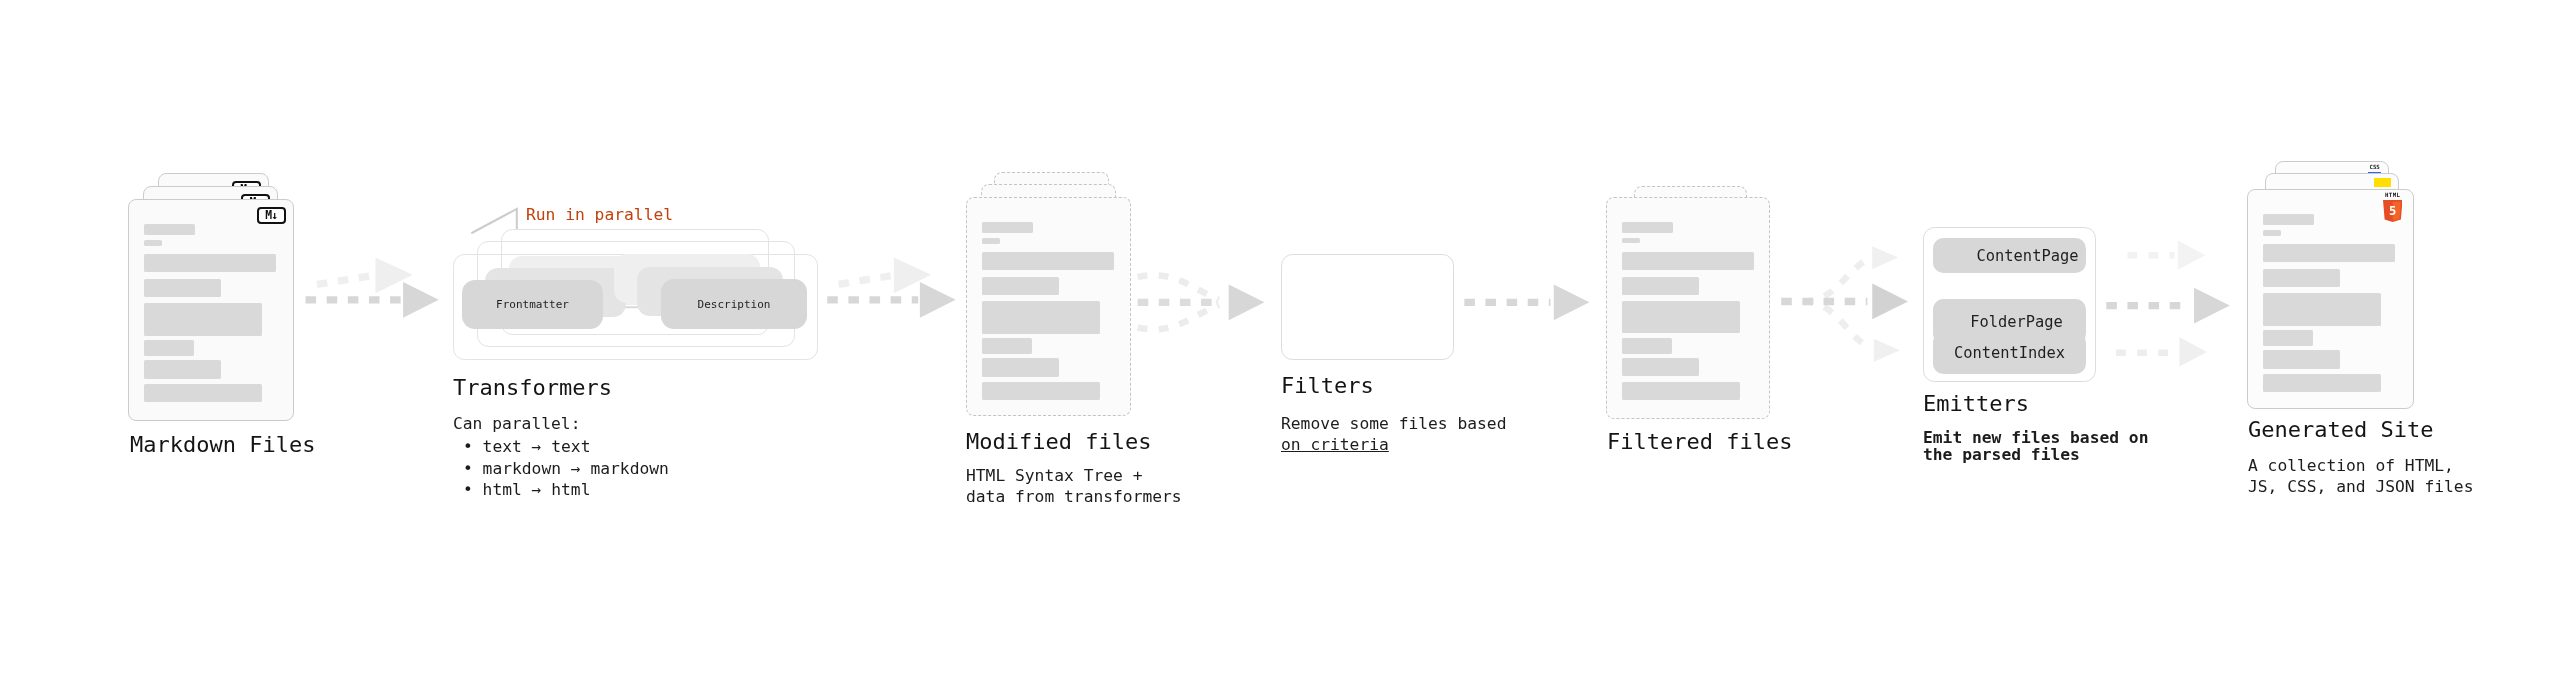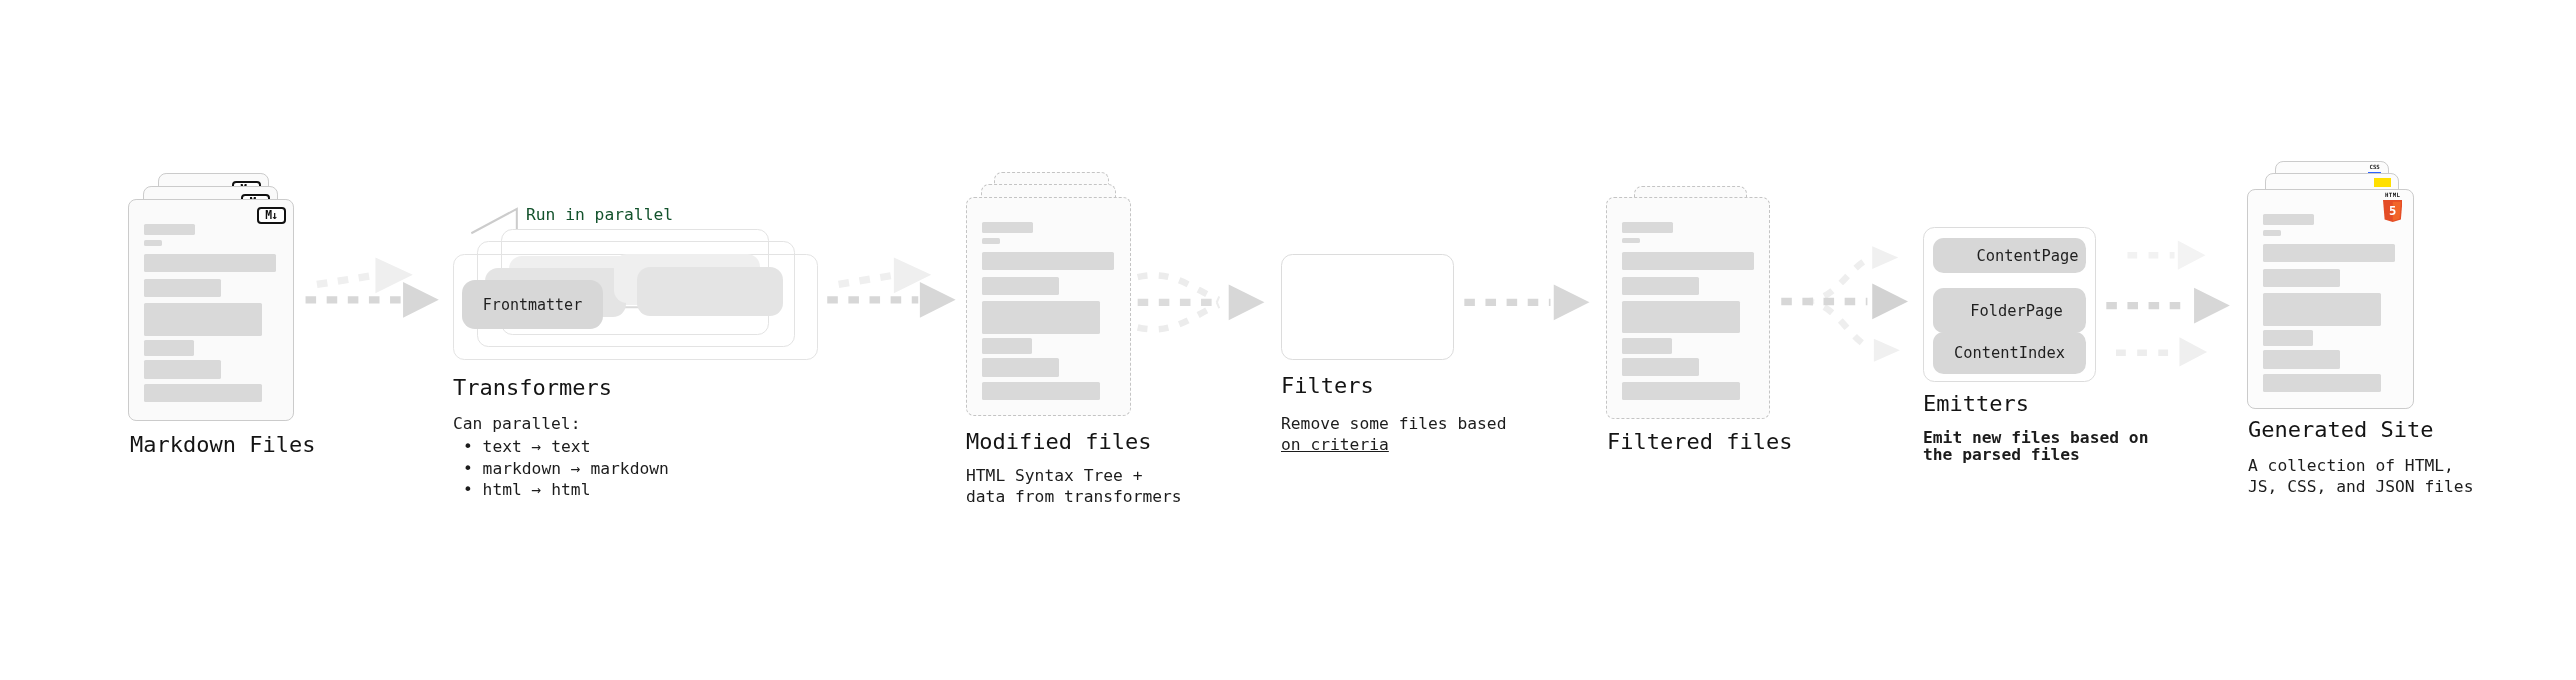--- a/index.html
+++ b/index.html
@@ -27,29 +27,29 @@
   .mdicon{position:absolute;right:7.3px;top:6.5px;width:29px;height:17px;border:2px solid #111;
     border-radius:4.1px;background:#fff;display:flex;align-items:center;justify-content:center;
     font-weight:bold;font-size:11.4px;color:#111;letter-spacing:-0.8px;box-sizing:border-box;}
 
   
   .obox{position:absolute;border:1.6px solid #e3e3e3;border-radius:11.4px;background:transparent;box-sizing:border-box;}
   .wbox{position:absolute;border:1.6px solid #dcdcdc;border-radius:11.4px;background:#ffffff;box-sizing:border-box;}
 
   
   .pill{position:absolute;background:#d7d7d7;border-radius:13px;display:flex;align-items:center;
-    justify-content:center;font-size:15px;color:#1f1f1f;box-sizing:border-box;}
+    justify-content:center;font-size:11px;color:#1f1f1f;box-sizing:border-box;}
   .pill.small{border-radius:10.6px;font-size:15.4px;}
   .ghost1{background:#e4e4e4;}
   .ghost2{background:#efefef;}
 
   
   .title{position:absolute;font-size:22px;line-height:1.15;color:#141414;white-space:pre;}
   .body{position:absolute;font-size:16.3px;line-height:21px;color:#1c1c1c;white-space:pre;}
-  .faded{position:absolute;font-size:16.3px;color:#14532d;white-space:pre;}
+  .faded{position:absolute;font-size:16.3px;color:#c2410c;white-space:pre;}
 
   
   .css-badge{position:absolute;right:6.5px;top:3.3px;width:14.6px;text-align:center;}
   .css-badge .t{font-size:5.7px;font-weight:bold;color:#222;line-height:5.7px;display:block;}
   .css-badge .u{width:13px;height:2.4px;background:#2b62ff;margin:0.8px auto 0;}
   .js-badge{position:absolute;right:7.3px;top:4.1px;width:17px;height:9px;background:#ffdf00;}
   .html-badge{position:absolute;right:9.8px;top:2.4px;width:21px;text-align:center;}
   .html-badge .t{font-size:5.7px;font-weight:bold;color:#111;letter-spacing:0.4px;line-height:6.5px;display:block;}
 </style>
 </head>
@@ -141,20 +141,21 @@
   <div class="faded" style="left:526px;top:205px;">Run in parallel</div>
   <div class="obox" style="left:501px;top:229px;width:268px;height:106px;"></div>
   <div class="obox" style="left:477px;top:241px;width:318px;height:106px;"></div>
   <div class="obox" style="left:453px;top:254px;width:365px;height:106px;"></div>
 
   <div class="pill ghost2" style="left:509px;top:256px;width:141px;height:49px;"></div>
   <div class="pill ghost1" style="left:485px;top:268px;width:141px;height:49px;"></div>
   <div class="pill ghost2" style="left:614px;top:254px;width:146px;height:49px;"></div>
   <div class="pill ghost1" style="left:637px;top:267px;width:146px;height:49px;"></div>
   <div class="pill" style="left:462px;top:280px;width:141px;height:49px;">Frontmatter</div>
+  <div class="pill" style="left:661px;top:279px;width:146px;height:50px;">Description</div>
 
   <div class="title" style="left:453px;top:375px;">Transformers</div>
   <div class="body" style="left:453px;top:413px;">Can parallel:</div>
   <div class="body" style="left:463px;top:436px;">• text → text</div>
   <div class="body" style="left:463px;top:458px;">• markdown → markdown</div>
   <div class="body" style="left:463px;top:479px;">• html → html</div>
 
   <div class="abs" style="left:966px;top:172px;width:165px;height:245px;">
     <div class="card dashed" style="left:28.4px;top:0;width:115px;height:57px;"></div>
     <div class="card dashed" style="left:15.4px;top:12.2px;width:135px;height:57px;"></div>
@@ -188,21 +189,21 @@
       <div class="bar b5"></div>
       <div class="bar b6"></div>
       <div class="bar b7"></div>
       <div class="bar b8"></div>
     </div>
   </div>
   <div class="title" style="left:1607px;top:429px;">Filtered files</div>
 
   <div class="wbox" style="left:1923px;top:227px;width:173px;height:155px;"></div>
   <div class="pill small" style="left:1933px;top:238px;width:153px;height:35px;padding-left:36px;">ContentPage</div>
-  <div class="pill small" style="left:1933px;top:288px;width:153px;height:45px;padding-left:14px;">FolderPage</div>
+  <div class="pill small" style="left:1933px;top:299px;width:153px;height:45px;padding-left:14px;">FolderPage</div>
   <div class="pill small" style="left:1933px;top:332px;width:153px;height:42px;">ContentIndex</div>
   <div class="title" style="left:1923px;top:391px;">Emitters</div>
   <div class="body" style="left:1923px;top:427px;font-weight:bold;">Emit new files based on</div>
   <div class="body" style="left:1923px;top:444px;font-weight:bold;">the parsed files</div>
 
   <div class="abs" style="left:2247px;top:161px;width:167px;height:248px;">
     <div class="card white" style="left:28.4px;top:0;width:114px;height:59px;">
       <div class="css-badge">
         <span class="t">CSS</span>
         <div class="u"></div>

